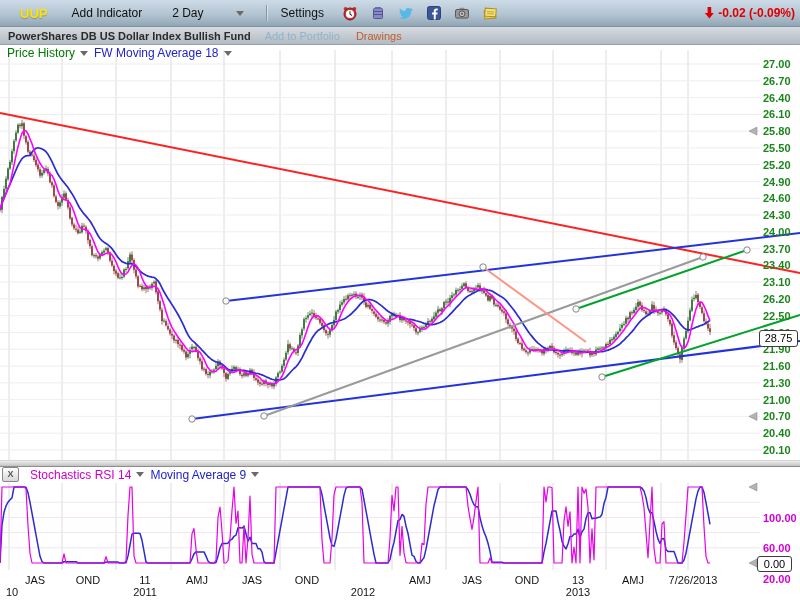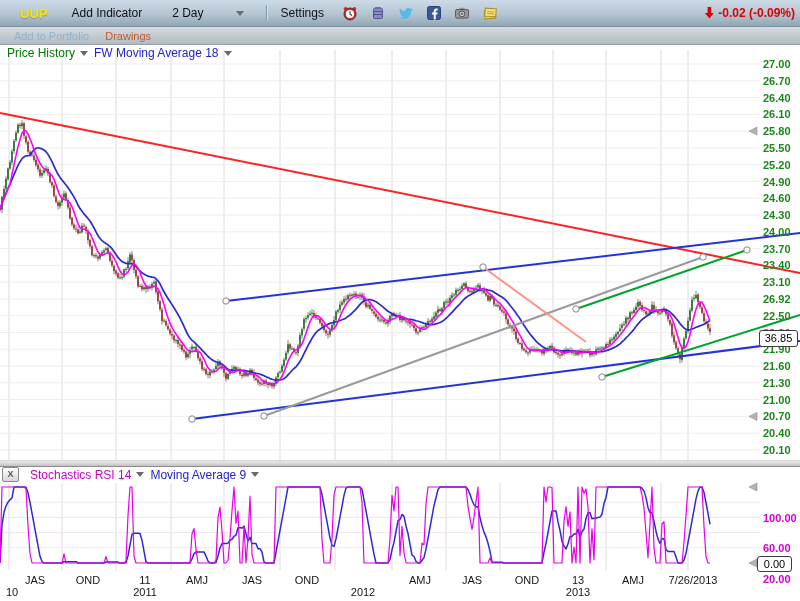--- a/index.html
+++ b/index.html
@@ -922,20 +922,21 @@
     <span class="icon" style="width:11px;height:12px;">
       <svg width="11" height="12" viewBox="0 0 11 12">
           <path d="M3.6 0h3.6v6h2.6L5.4 11.6.8 6h2.8z" fill="#dd0000"></path>
         </svg>
     </span>
     <span>-0.02 (-0.09%)</span>
   </span>
 </div>
 
 <div class="subbar">
+  <span class="fund">PowerShares DB US Dollar Index Bullish Fund</span>
   <span class="addport">Add to Portfolio</span>
   <span class="drawings">Drawings</span>
 </div>
 
 <div class="legend">
   <span class="leg-ph">Price History</span>
   <span class="tri"></span>
   <span class="leg-ma21">FW Moving Average 18</span>
   <span class="tri"></span>
 </div>
@@ -957,21 +958,21 @@
     <div class="ylab" style="top: 125.1px;">25.80</div>
     <div class="ylab" style="top: 141.9px;">25.50</div>
     <div class="ylab" style="top: 158.7px;">25.20</div>
     <div class="ylab" style="top: 175.5px;">24.90</div>
     <div class="ylab" style="top: 192.2px;">24.60</div>
     <div class="ylab" style="top: 209px;">24.30</div>
     <div class="ylab" style="top: 225.8px;">24.00</div>
     <div class="ylab" style="top: 242.6px;">23.70</div>
     <div class="ylab" style="top: 259.4px;">23.40</div>
     <div class="ylab" style="top: 276.1px;">23.10</div>
-    <div class="ylab" style="top: 292.9px;">26.92</div>
+    <div class="ylab" style="top: 292.9px;">26.20</div>
     <div class="ylab" style="top: 309.7px;">22.50</div>
     <div class="ylab" style="top: 326.5px;">22.20</div>
     <div class="ylab" style="top: 343.3px;">21.90</div>
     <div class="ylab" style="top: 360px;">21.60</div>
     <div class="ylab" style="top: 376.8px;">21.30</div>
     <div class="ylab" style="top: 393.6px;">21.00</div>
     <div class="ylab" style="top: 410.4px;">20.70</div>
     <div class="ylab" style="top: 427.2px;">20.40</div>
     <div class="ylab" style="top: 443.9px;">20.10</div>
   </div>
@@ -994,14 +995,14 @@
     <div class="xlab" style="left: 472px; top: 574px;">JAS</div>
     <div class="xlab" style="left: 527px; top: 574px;">OND</div>
     <div class="xlab" style="left: 578px; top: 574px;">13</div>
     <div class="xlab" style="left: 633px; top: 574px;">AMJ</div>
     <div class="xlab" style="left: 12px; top: 586px;">10</div>
     <div class="xlab" style="left: 145px; top: 586px;">2011</div>
     <div class="xlab" style="left: 363px; top: 586px;">2012</div>
     <div class="xlab" style="left: 578px; top: 586px;">2013</div>
     <div class="xlab" style="left: 693px; top: 574px;">7/26/2013</div>
   </div>
-<div class="pricebox" id="pricebox" style="top: 329.6px;">36.85</div>
+<div class="pricebox" id="pricebox" style="top: 329.6px;">28.75</div>
 <div class="zerobox" id="zerobox" style="top: 556px;">0.00</div>
 
 </body></html>

